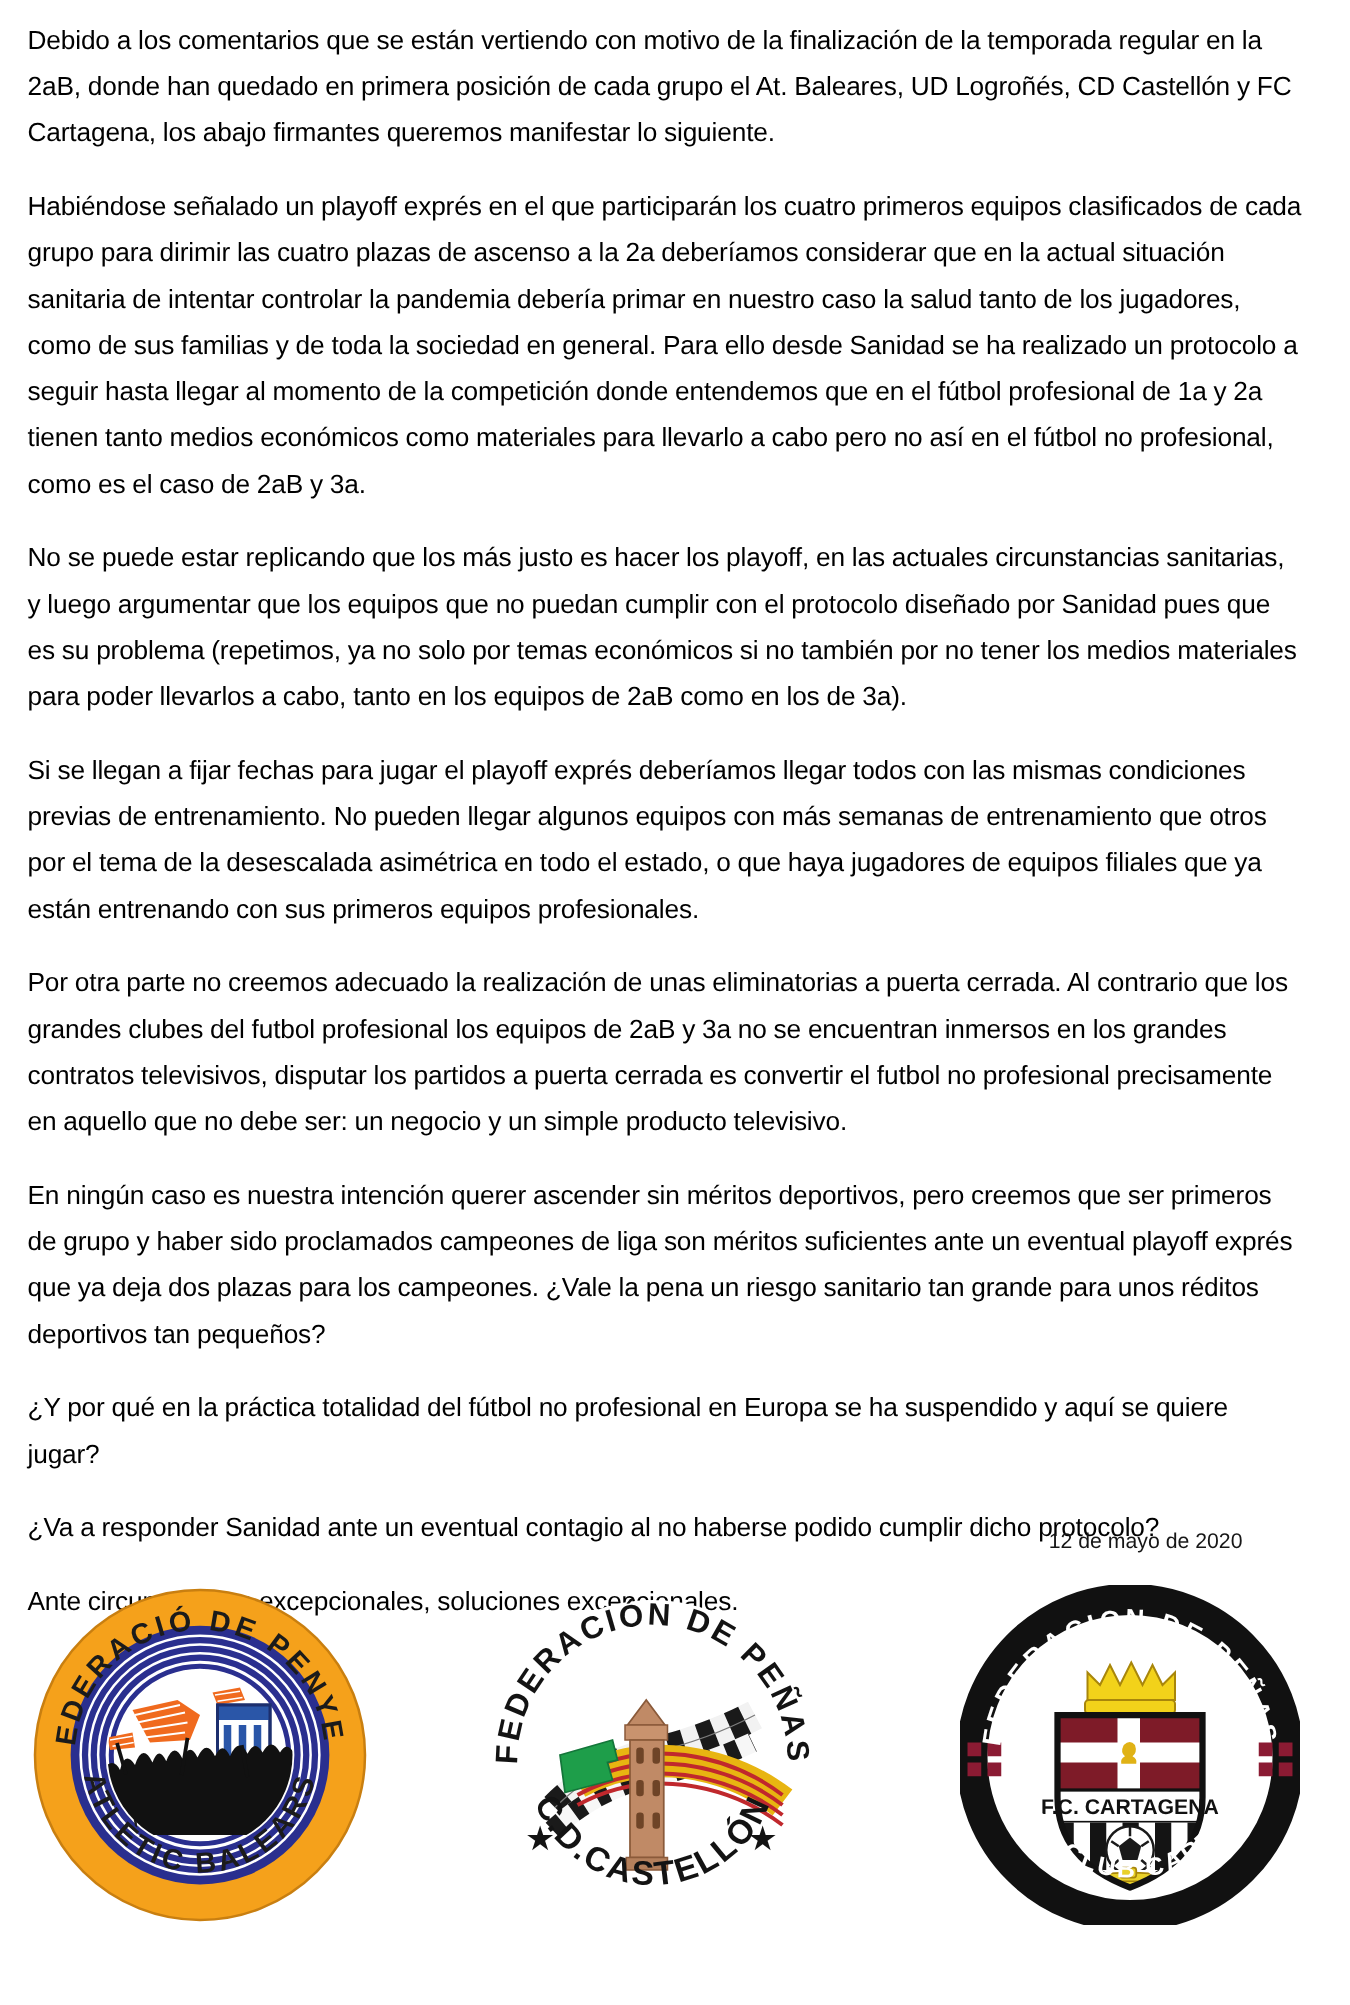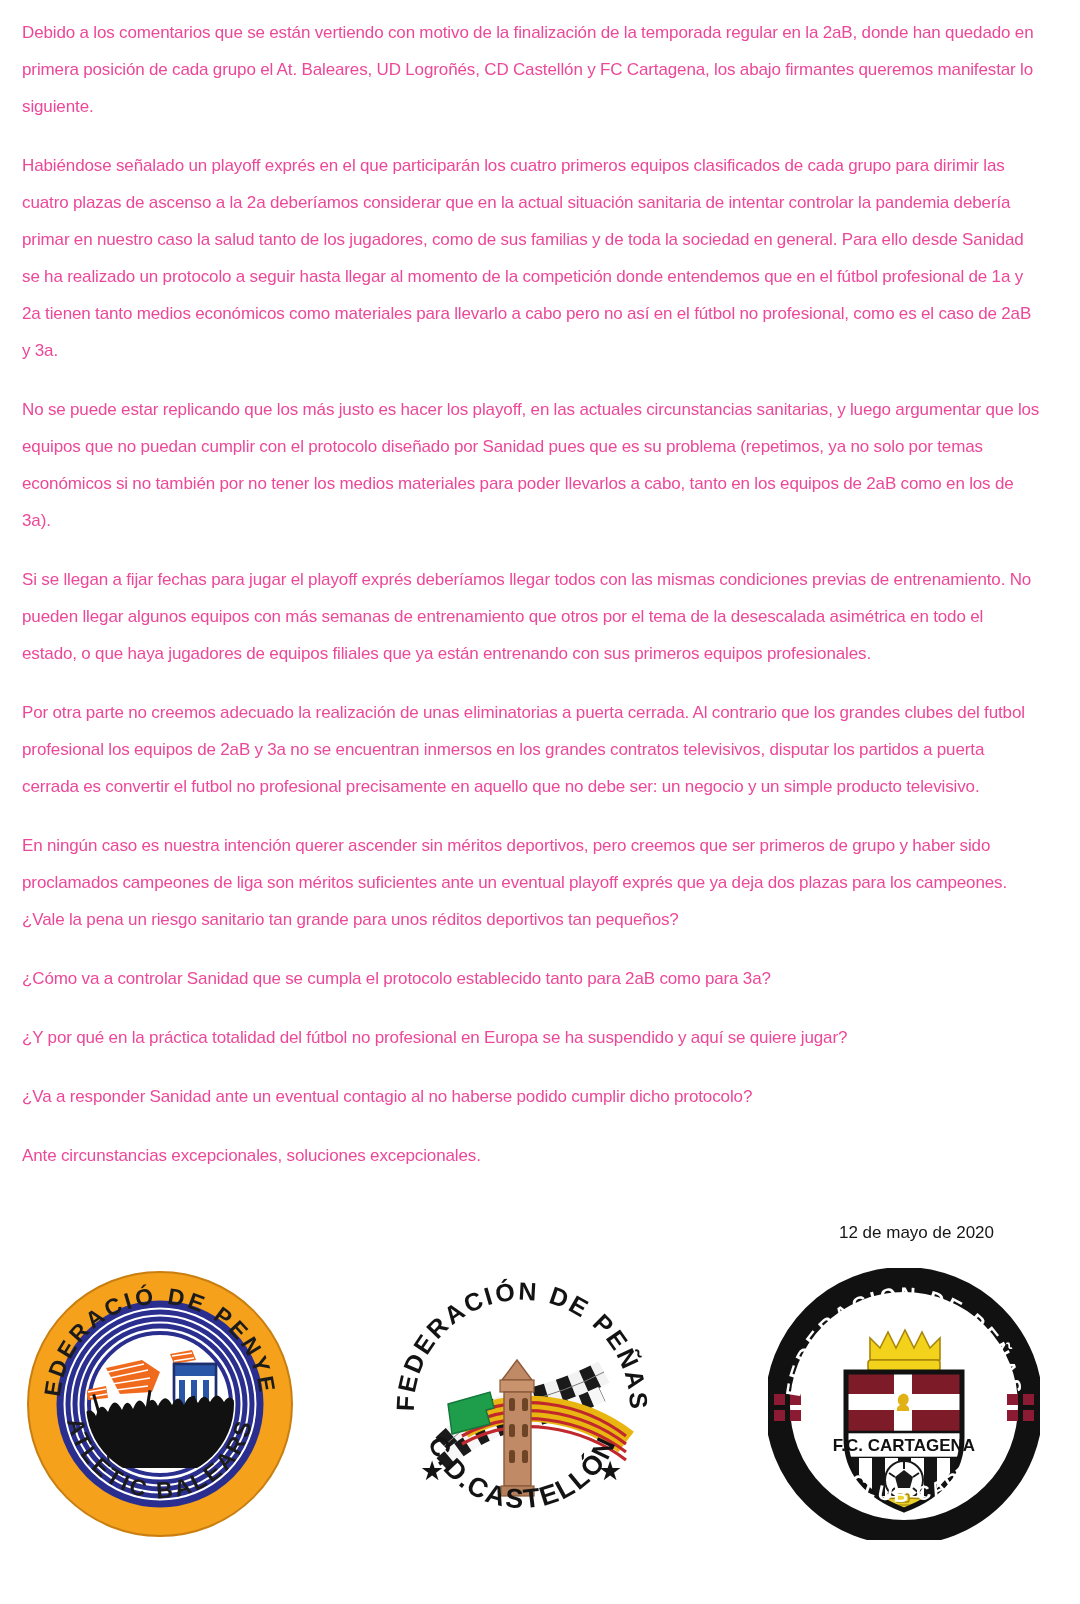--- a/index.html
+++ b/index.html
@@ -23,27 +23,27 @@
     inset: 0;
     padding: 14px 30px 0 22px;
     box-sizing: border-box;
   }
 
   
   .doc-body {
     width: 1020px;
   }
   .para {
-    font-size: 17px;
+    font-size: 21px;
     line-height: 37px;
     letter-spacing: -0.12px;
     margin: 0 0 22px 0;
     text-align: left;
     word-spacing: -0.2px;
-    color: #ec4899;
+    color: #000000;
   }
   .para:last-of-type { margin-bottom: 0; }
 
   
   .date-line {
     position: absolute;
     left: 0;
     right: 86px;
     top: 1218px;
     text-align: right;
@@ -81,21 +81,20 @@
 
 <div class="page">
 
   <div class="doc-body">
     <p class="para">Debido a los comentarios que se están vertiendo con motivo de la finalización de la temporada regular en la 2aB, donde han quedado en primera posición de cada grupo el At. Baleares, UD Logroñés, CD Castellón y FC Cartagena, los abajo firmantes queremos manifestar lo siguiente.</p>
     <p class="para">Habiéndose señalado un playoff exprés en el que participarán los cuatro primeros equipos clasificados de cada grupo para dirimir las cuatro plazas de ascenso a la 2a deberíamos considerar que en la actual situación sanitaria de intentar controlar la pandemia debería primar en nuestro caso la salud tanto de los jugadores, como de sus familias y de toda la sociedad en general. Para ello desde Sanidad se ha realizado un protocolo a seguir hasta llegar al momento de la competición donde entendemos que en el fútbol profesional de 1a y 2a tienen tanto medios económicos como materiales para llevarlo a cabo pero no así en el fútbol no profesional, como es el caso de 2aB y 3a.</p>
     <p class="para">No se puede estar replicando que los más justo es hacer los playoff, en las actuales circunstancias sanitarias, y luego argumentar que los equipos que no puedan cumplir con el protocolo diseñado por Sanidad pues que es su problema (repetimos, ya no solo por temas económicos si no también por no tener los medios materiales para poder llevarlos a cabo, tanto en los equipos de 2aB como en los de 3a).</p>
     <p class="para">Si se llegan a fijar fechas para jugar el playoff exprés deberíamos llegar todos con las mismas condiciones previas de entrenamiento. No pueden llegar algunos equipos con más semanas de entrenamiento que otros por el tema de la desescalada asimétrica en todo el estado, o que haya jugadores de equipos filiales que ya están entrenando con sus primeros equipos profesionales.</p>
     <p class="para">Por otra parte no creemos adecuado la realización de unas eliminatorias a puerta cerrada. Al contrario que los grandes clubes del futbol profesional los equipos de 2aB y 3a no se encuentran inmersos en los grandes contratos televisivos, disputar los partidos a puerta cerrada es convertir el futbol no profesional precisamente en aquello que no debe ser: un negocio y un simple producto televisivo.</p>
     <p class="para">En ningún caso es nuestra intención querer ascender sin méritos deportivos, pero creemos que ser primeros de grupo y haber sido proclamados campeones de liga son méritos suficientes ante un eventual playoff exprés que ya deja dos plazas para los campeones. ¿Vale la pena un riesgo sanitario tan grande para unos réditos deportivos tan pequeños?</p>
-    <p class="para">¿Cómo va a controlar Sanidad que se cumpla el protocolo establecido tanto para 2aB como para 3a?</p>
     <p class="para">¿Y por qué en la práctica totalidad del fútbol no profesional en Europa se ha suspendido y aquí se quiere jugar?</p>
     <p class="para">¿Va a responder Sanidad ante un eventual contagio al no haberse podido cumplir dicho protocolo?</p>
     <p class="para">Ante circunstancias excepcionales, soluciones excepcionales.</p>
   </div>
 
   <div class="date-line">12 de mayo de 2020</div>
 
   <div class="logo-row">
 
     <div class="logo-slot slot-1">

